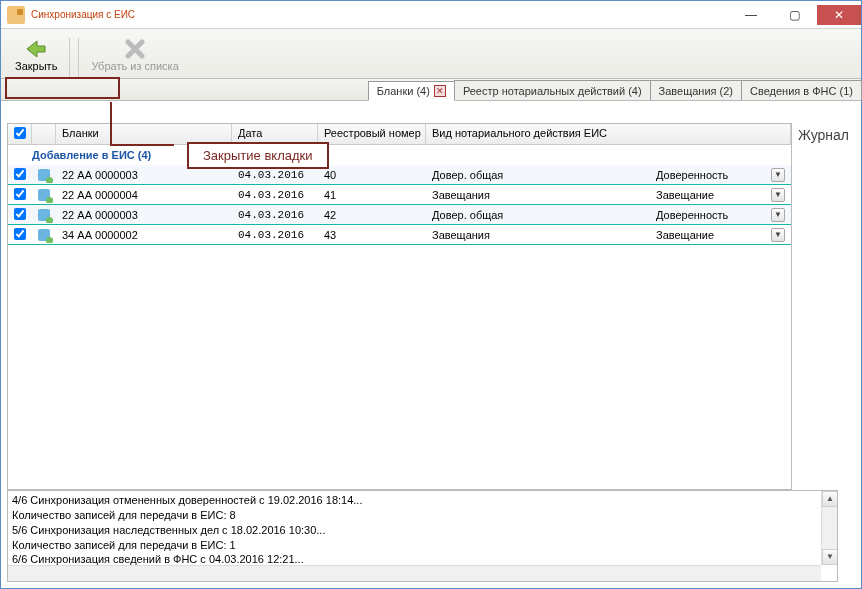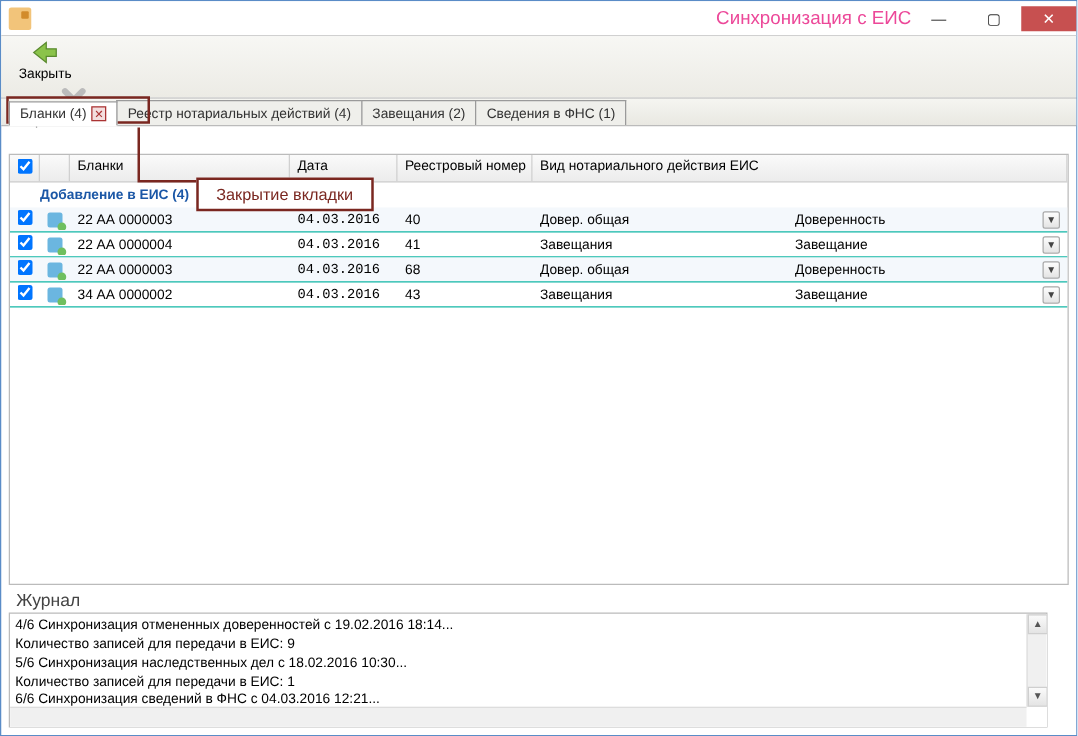--- a/index.html
+++ b/index.html
@@ -1,37 +1,37 @@
 <!DOCTYPE html>
 <html><head>
 <meta charset="utf-8">
 <style>
   * { box-sizing: border-box; margin: 0; padding: 0; font-family: "Segoe UI", Tahoma, sans-serif; }
   body { background: #fff; width: 862px; height: 589px; overflow: hidden; position: relative; }
   .window { width: 862px; height: 589px; border: 1px solid #5a8cc7; background: #fff; display: flex; flex-direction: column; }
   .titlebar { height: 28px; background: #fff; display: flex; align-items: center; border-bottom: 1px solid #d0d0d0; }
   .title-icon { width: 18px; height: 18px; margin: 0 6px; background: #f2c47a; border-radius: 2px; position: relative; }
   .title-icon::after { content: ""; position: absolute; top: 3px; left: 10px; width: 6px; height: 6px; background: #d28b2b; border-radius: 1px; }
-  .title-text { flex: 1; text-align: right; font-size: 15px; color: #ec4899; }
+  .title-text { flex: 1; text-align: left; font-size: 10px; color: #c2410c; }
   .win-buttons { display: flex; }
   .win-btn { width: 44px; height: 20px; display: flex; align-items: center; justify-content: center; font-size: 12px; color: #333; cursor: default; }
   .win-btn.close { background: #c75050; color: #fff; width: 44px; height: 20px; }
-  .toolbar { height: 50px; background: linear-gradient(#f7f7f4, #ecebe5); border-bottom: 1px solid #bbb; display: flex; align-items: flex-start; padding: 0 6px; flex-direction: column; }
+  .toolbar { height: 50px; background: linear-gradient(#f7f7f4, #ecebe5); border-bottom: 1px solid #bbb; display: flex; align-items: flex-end; padding: 0 6px; }
   .tb-item { display: flex; flex-direction: column; align-items: center; justify-content: center; padding: 2px 8px; font-size: 11px; cursor: pointer; height: 46px; }
   .tb-item.disabled { color: #999; }
   .tb-sep { width: 1px; height: 40px; background: #ccc; margin: 0 4px; }
   .tb-icon { height: 22px; display: flex; align-items: center; justify-content: center; }
-  .tabsbar { height: 22px; background: linear-gradient(#f5f5f1, #e9e8e2); border-bottom: 1px solid #bbb; display: flex; align-items: flex-end; padding-left: 6px; position: relative; }
+  .tabsbar { height: 22px; background: linear-gradient(#f5f5f1, #e9e8e2); border-bottom: 1px solid #bbb; display: flex; align-items: flex-end; padding-left: 19px; position: relative; justify-content: flex-end; }
   .tab { height: 20px; border: 1px solid #9a9a9a; border-bottom: none; background: #fff; font-size: 11px; color: #333; padding: 2px 8px; margin-right: -1px; display: flex; align-items: center; cursor: pointer; }
   .tab.inactive { background: #efefeb; }
   .tab.active { background: #fff; position: relative; z-index: 2; border-bottom: 1px solid #fff; margin-bottom: -1px; }
   .tab-close { width: 12px; height: 12px; margin-left: 4px; display: inline-flex; align-items: center; justify-content: center; font-size: 9px; color: #a33; background: #f3dede; border: 1px solid #a33; cursor: pointer; position: relative; z-index: 3; }
   .active-outline { position: absolute; border: 2px solid #7a2720; pointer-events: none; }
   #outline-tab { top: -2px; left: 4px; width: 115px; height: 22px; }
-  .main-panel { flex: 1; padding: 22px 6px 0 6px; display: flex; flex-direction: column; min-height: 0; }
+  .main-panel { flex: 1; padding: 22px 6px 0 6px; display: flex; flex-direction: row; min-height: 0; }
   .grid-wrap { flex: 1; border: 1px solid #bbb; background: #fff; display: flex; flex-direction: column; min-height: 0; position: relative; }
   .grid-header { display: flex; background: linear-gradient(#fafafa, #ececec); border-bottom: 1px solid #c9c9c9; font-size: 11px; }
   .gh-cell { border-right: 1px solid #d0d0d0; padding: 3px 6px; overflow: hidden; white-space: nowrap; }
   .col-chk { width: 24px; text-align: center; }
   .col-ico { width: 24px; }
   .col-blank { width: 176px; }
   .col-date { width: 86px; }
   .col-reg { width: 108px; text-align: center; }
   .col-act { width: 204px; }
   .col-eis { flex: 1; }
@@ -41,21 +41,21 @@
   .data-row.alt { background: #f4f8fc; }
   .dr-cell { padding: 2px 6px; overflow: hidden; white-space: nowrap; }
   .dr-chk { width: 24px; text-align: center; }
   .dr-ico { width: 24px; display: flex; align-items: center; justify-content: center; }
   .doc-ico { width: 14px; height: 12px; background: #6bb6e0; border-radius: 2px; position: relative; }
   .doc-ico::after { content: ""; position: absolute; right: -3px; bottom: -3px; width: 7px; height: 7px; background: #6fbf5f; border-radius: 50%; }
   .dr-blank { width: 176px; }
   .dr-date { width: 86px; font-family: Liberation Mono, monospace; }
   .dr-reg { width: 108px; }
   .dr-act { width: 204px; }
-  .dr-eis { flex: 1; display: flex; align-items: center; }
+  .dr-eis { flex: 1; display: flex; align-items: center; margin-left: 20px; }
   .combo-arrow { margin-left: auto; width: 14px; height: 14px; border: 1px solid #a8a8a8; border-radius: 2px; background: linear-gradient(#fdfdfd,#e4e4e4); display: flex; align-items: center; justify-content: center; font-size: 8px; color: #444; cursor: pointer; }
   .callout-box { position: absolute; border: 2px solid #7a2720; background: #fff; color: #7a2720; font-size: 13px; padding: 4px 14px; z-index: 20; }
   .callout-line { position: absolute; background: #7a2720; z-index: 19; }
   .journal-label { font-size: 14px; color: #444; padding: 4px 6px 2px 6px; }
   .journal-box { border: 1px solid #bbb; background: #fff; height: 92px; margin: 0 23px 6px 6px; overflow: auto; font-size: 11px; padding: 2px 4px; line-height: 1.35; position: relative; }
   .journal-scroll-right { position: absolute; right: 0; top: 0; bottom: 16px; width: 16px; background: #f0f0f0; border-left: 1px solid #ddd; display: flex; flex-direction: column; }
   .journal-scroll-bottom { position: absolute; left: 0; right: 16px; bottom: 0; height: 16px; background: #f0f0f0; border-top: 1px solid #ddd; }
   .sb-btn { width: 16px; height: 16px; display: flex; align-items: center; justify-content: center; font-size: 8px; color: #555; background: linear-gradient(#fafafa,#e4e4e4); border: 1px solid #cfcfcf; }
   .sb-track { flex: 1; }
   input[type=checkbox]{ width:12px; height:12px; }
@@ -155,21 +155,21 @@
               <span class="combo-arrow">▼</span>
             </div>
         </div>
         <div class="data-row alt">
           <div class="dr-cell dr-chk"><input type="checkbox" checked="" style=""></div>
           <div class="dr-cell dr-ico">
               <div class="doc-ico"></div>
             </div>
           <div class="dr-cell dr-blank">22 АА 0000003</div>
           <div class="dr-cell dr-date">04.03.2016</div>
-          <div class="dr-cell dr-reg">68</div>
+          <div class="dr-cell dr-reg">42</div>
           <div class="dr-cell dr-act">Довер. общая</div>
           <div class="dr-cell dr-eis">
               <span>Доверенность</span>
               <span class="combo-arrow">▼</span>
             </div>
         </div>
         <div class="data-row">
           <div class="dr-cell dr-chk"><input type="checkbox" checked="" style=""></div>
           <div class="dr-cell dr-ico">
               <div class="doc-ico"></div>
@@ -178,33 +178,33 @@
           <div class="dr-cell dr-date">04.03.2016</div>
           <div class="dr-cell dr-reg">43</div>
           <div class="dr-cell dr-act">Завещания</div>
           <div class="dr-cell dr-eis">
               <span>Завещание</span>
               <span class="combo-arrow">▼</span>
             </div>
         </div>
       </div>
 
-      <div class="callout-box" style="top:18px; left:149px;">
+      <div class="callout-box" style="top:18px; left:179px;">
         <span>Закрытие вкладки</span>
       </div>
       <div class="callout-line" style="top:-22px; left:102px; width:2px; height:42px;"></div>
       <div class="callout-line" style="top:20px; left:102px; width:64px; height:2px;"></div>
     </div>
 
     <div class="journal-label">Журнал</div>
   </div>
 
   <div class="journal-box">
     <div>4/6 Синхронизация отмененных доверенностей с 19.02.2016 18:14...</div>
-    <div>   Количество записей для передачи в ЕИС: 9</div>
+    <div>   Количество записей для передачи в ЕИС: 8</div>
     <div>5/6 Синхронизация наследственных дел с 18.02.2016 10:30...</div>
     <div>   Количество записей для передачи в ЕИС: 1</div>
     <div>6/6 Синхронизация сведений в ФНС с 04.03.2016 12:21...</div>
     <div>   Количество записей для передачи в ЕИС: 1</div>
     <div class="journal-scroll-right">
       <div class="sb-btn">▲</div>
       <div class="sb-track"></div>
       <div class="sb-btn">▼</div>
     </div>
     <div class="journal-scroll-bottom"></div>

